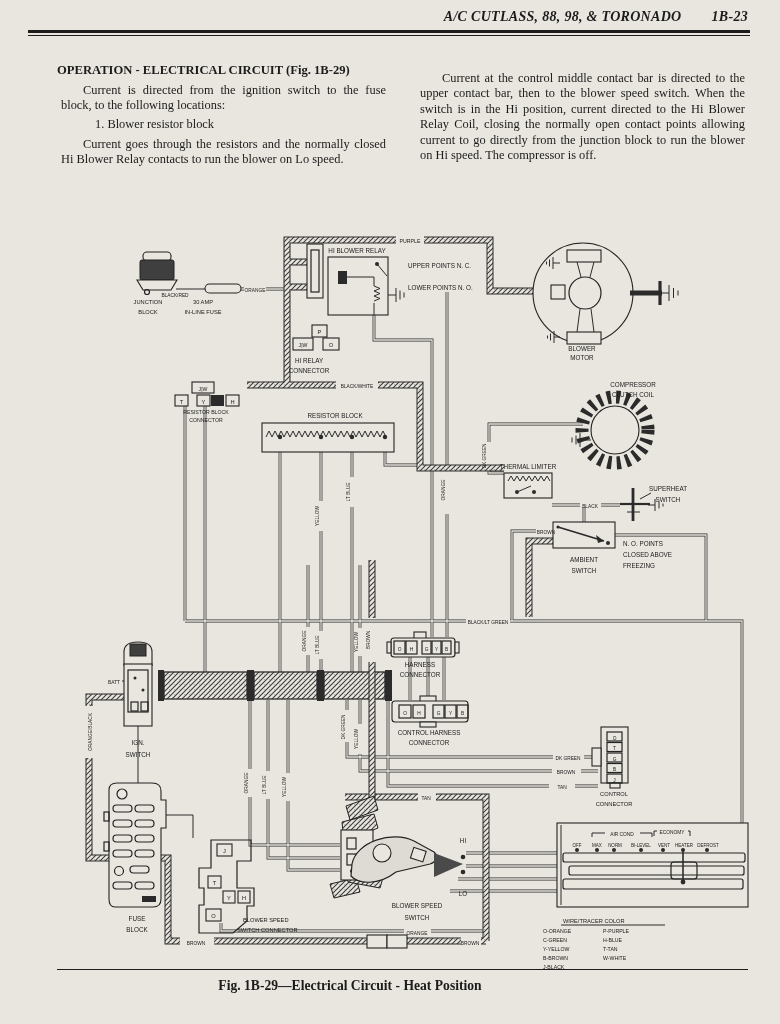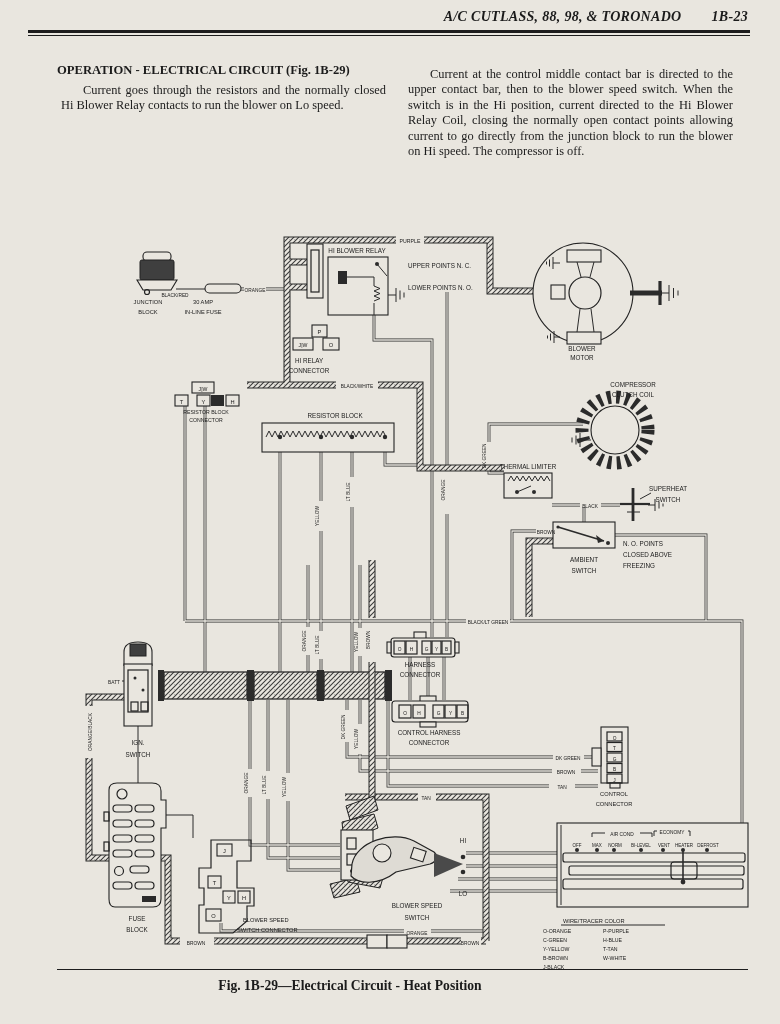--- a/index.html
+++ b/index.html
@@ -3,22 +3,22 @@
 <meta charset="utf-8">
 <style>
   html,body{margin:0;padding:0;}
   body{width:780px;height:1024px;background:#e9e6df;position:relative;
        font-family:"Liberation Serif",serif;color:#1b1b1b;overflow:hidden;}
   .hdr{position:absolute;top:9px;left:30px;width:718px;text-align:right;
        font-weight:bold;font-size:14px;letter-spacing:.3px;font-style:italic;}
   .hdr .pgnum{margin-left:30px;}
   .rule-a{position:absolute;top:30px;left:28px;width:722px;height:2.6px;background:#1d1d1d;}
   .rule-b{position:absolute;top:35px;left:28px;width:722px;height:1.1px;background:#1d1d1d;}
-  .cols{position:absolute;top:63px;left:57px;width:692px;display:flex;gap:14px;
-        font-size:12.4px;line-height:1.24;text-align:justify;}
+  .cols{position:absolute;top:63px;left:57px;width:692px;display:flex;gap:26px;
+        font-size:12.4px;line-height:1.24;text-align:justify;align-items:center;}
   .colL,.colR{width:333px;}
   .ophead{font-size:12.6px;font-weight:bold;margin:0 0 1px 0;}
   .ind{margin:4px;text-indent:22px;}
   .lst{margin:0 0 0 38px;}
   .cap{position:absolute;top:978px;left:0;width:700px;text-align:center;
        font-weight:bold;font-size:13.6px;}
   .rule-c{position:absolute;top:969px;left:57px;width:691px;height:1.2px;background:#1d1d1d;}
   svg.dg{position:absolute;top:0;left:0;}
   svg.dg text{font-family:"Liberation Sans",sans-serif;fill:#1a1a1a;}
   .t4{font-size:4.5px;}.t45{font-size:4.8px;}.t5{font-size:5.2px;}
@@ -37,21 +37,23 @@
 
 <div class="hdr">
   <span>A/C CUTLASS, 88, 98, &amp; TORONADO</span><span class="pgnum">1B-23</span>
 </div>
 <div class="rule-a"></div>
 <div class="rule-b"></div>
 
 <div class="cols">
   <div class="colL">
     <div class="ophead">OPERATION - ELECTRICAL CIRCUIT (Fig. 1B-29)</div>
+    <p class="ind">Current is directed from the ignition switch to the fuse block, to the following locations:</p>
     <div class="lst">
+      <div>1. Blower resistor block</div>
     </div>
     <p class="ind">Current goes through the resistors and the normally closed Hi Blower Relay contacts to run the blower on Lo speed.</p>
   </div>
   <div class="colR">
     <p class="ind">Current at the control middle contact bar is directed to the upper contact bar, then to the blower speed switch. When the switch is in the Hi position, current directed to the Hi Blower Relay Coil, closing the normally open contact points allowing current to go directly from the junction block to run the blower on Hi speed. The compressor is off.</p>
   </div>
 </div>
 
 <svg class="dg" width="780" height="1024" viewBox="0 0 780 1024">
   <defs>

